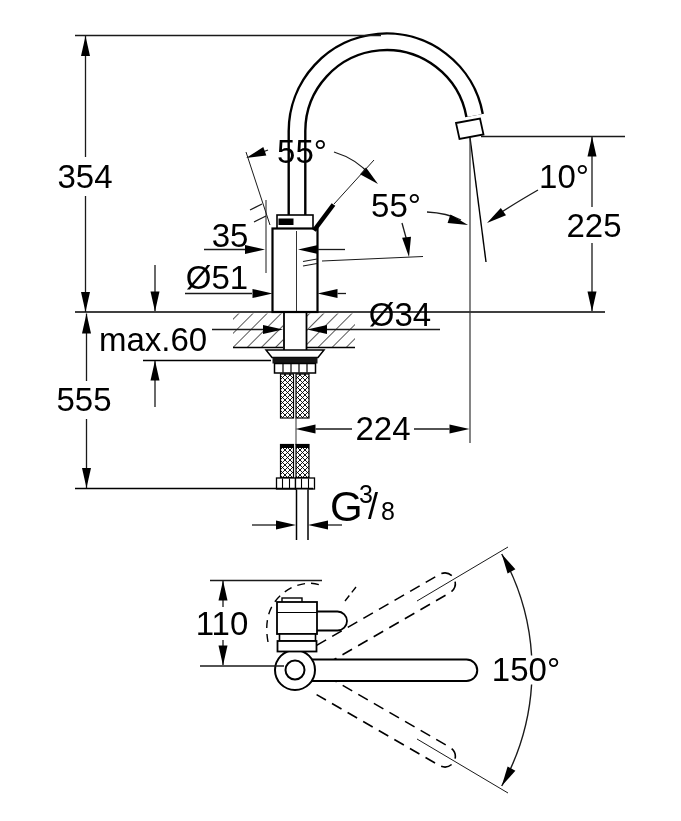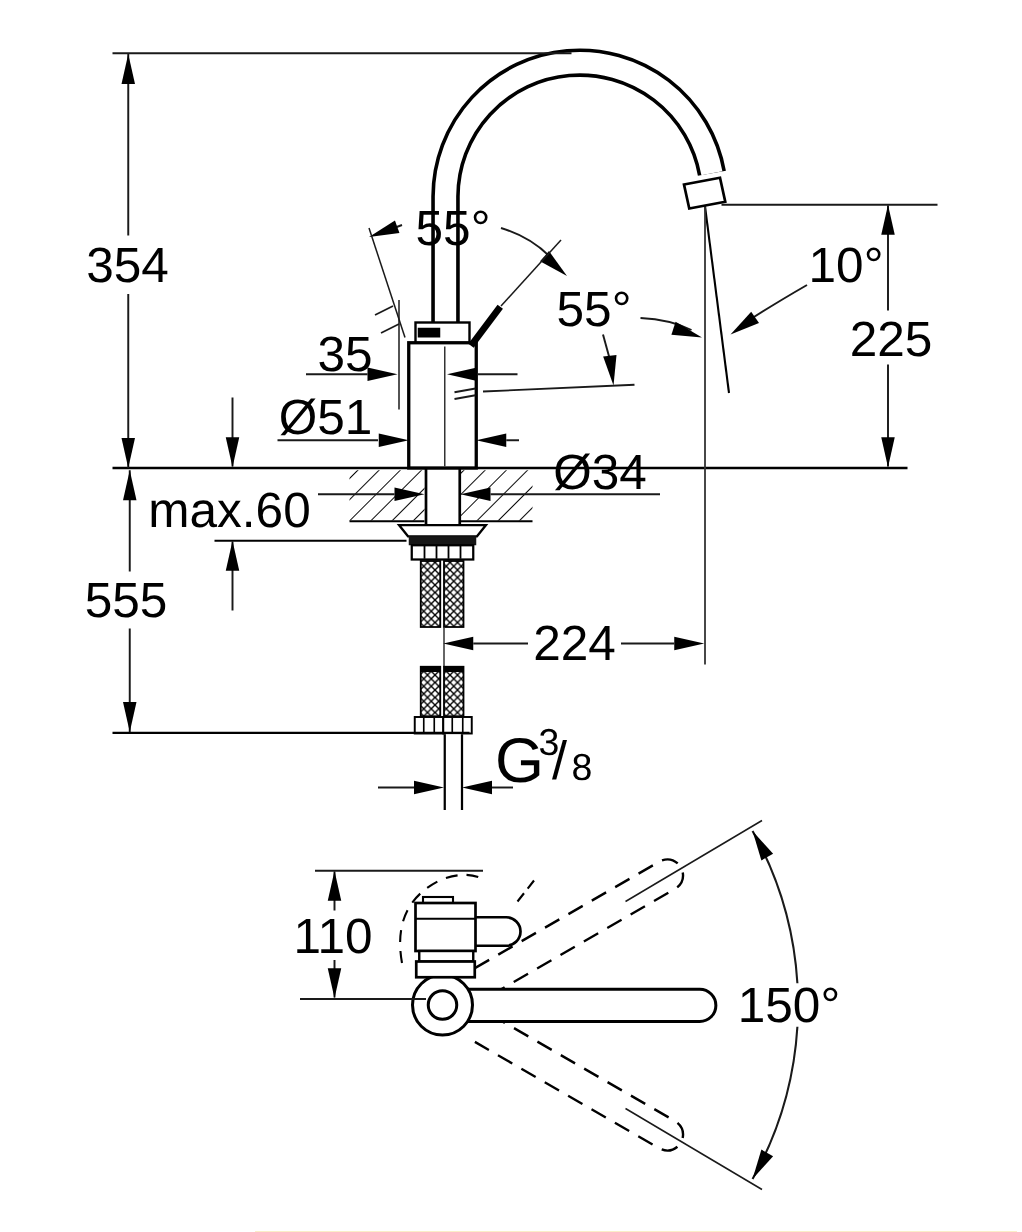--- a/index.html
+++ b/index.html
@@ -1,16 +1,16 @@
 <!DOCTYPE html>
 <html><head>
 <meta charset="utf-8">
 <style>
   html,body{margin:0;padding:0;background:#ffffff;}
-  .stage{position:relative;width:681px;height:821px;background:#eab308;overflow:hidden;
+  .stage{position:relative;width:681px;height:821px;background:#86efac;overflow:hidden;
          font-family:"Liberation Sans", sans-serif;}
   svg{display:block;}
   text{font-family:"Liberation Sans", sans-serif;fill:#000;}
   .dim-label{font-size:33px;}
   .thread-g{font-size:42px;}
   .thread-small{font-size:25px;}
   .thread-slash{font-size:36px;}
 </style>
 </head>
 <body>

